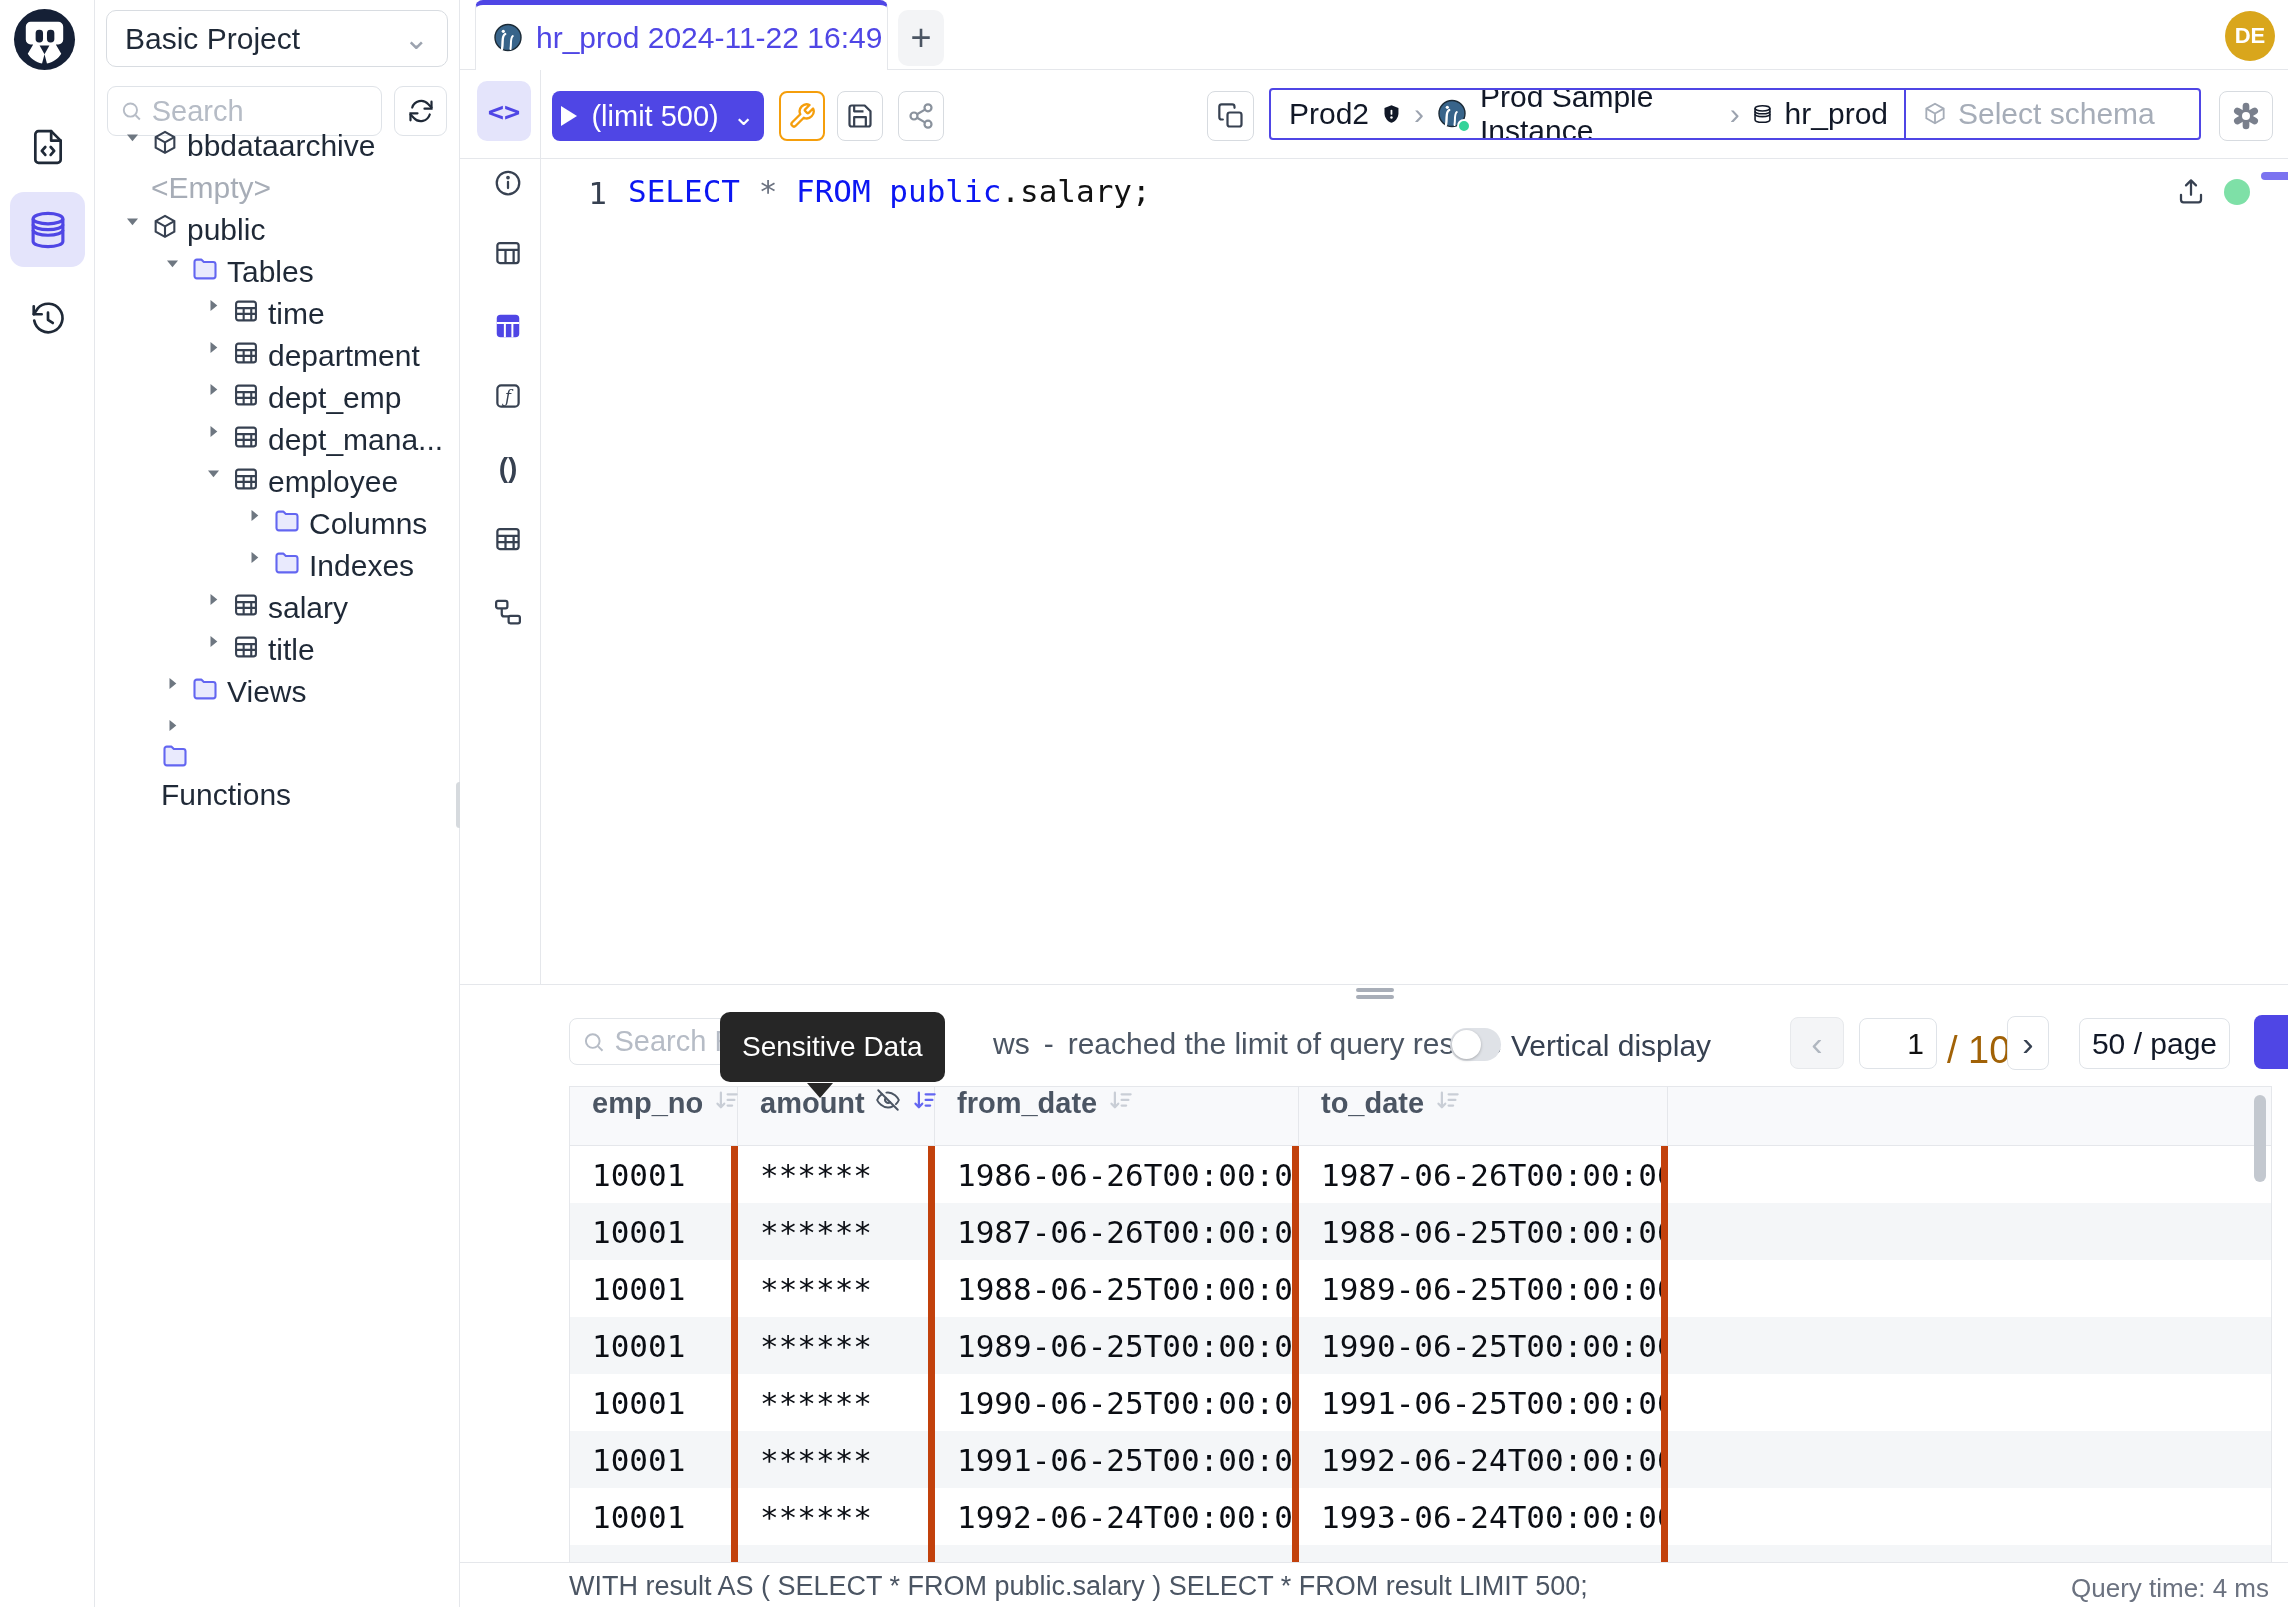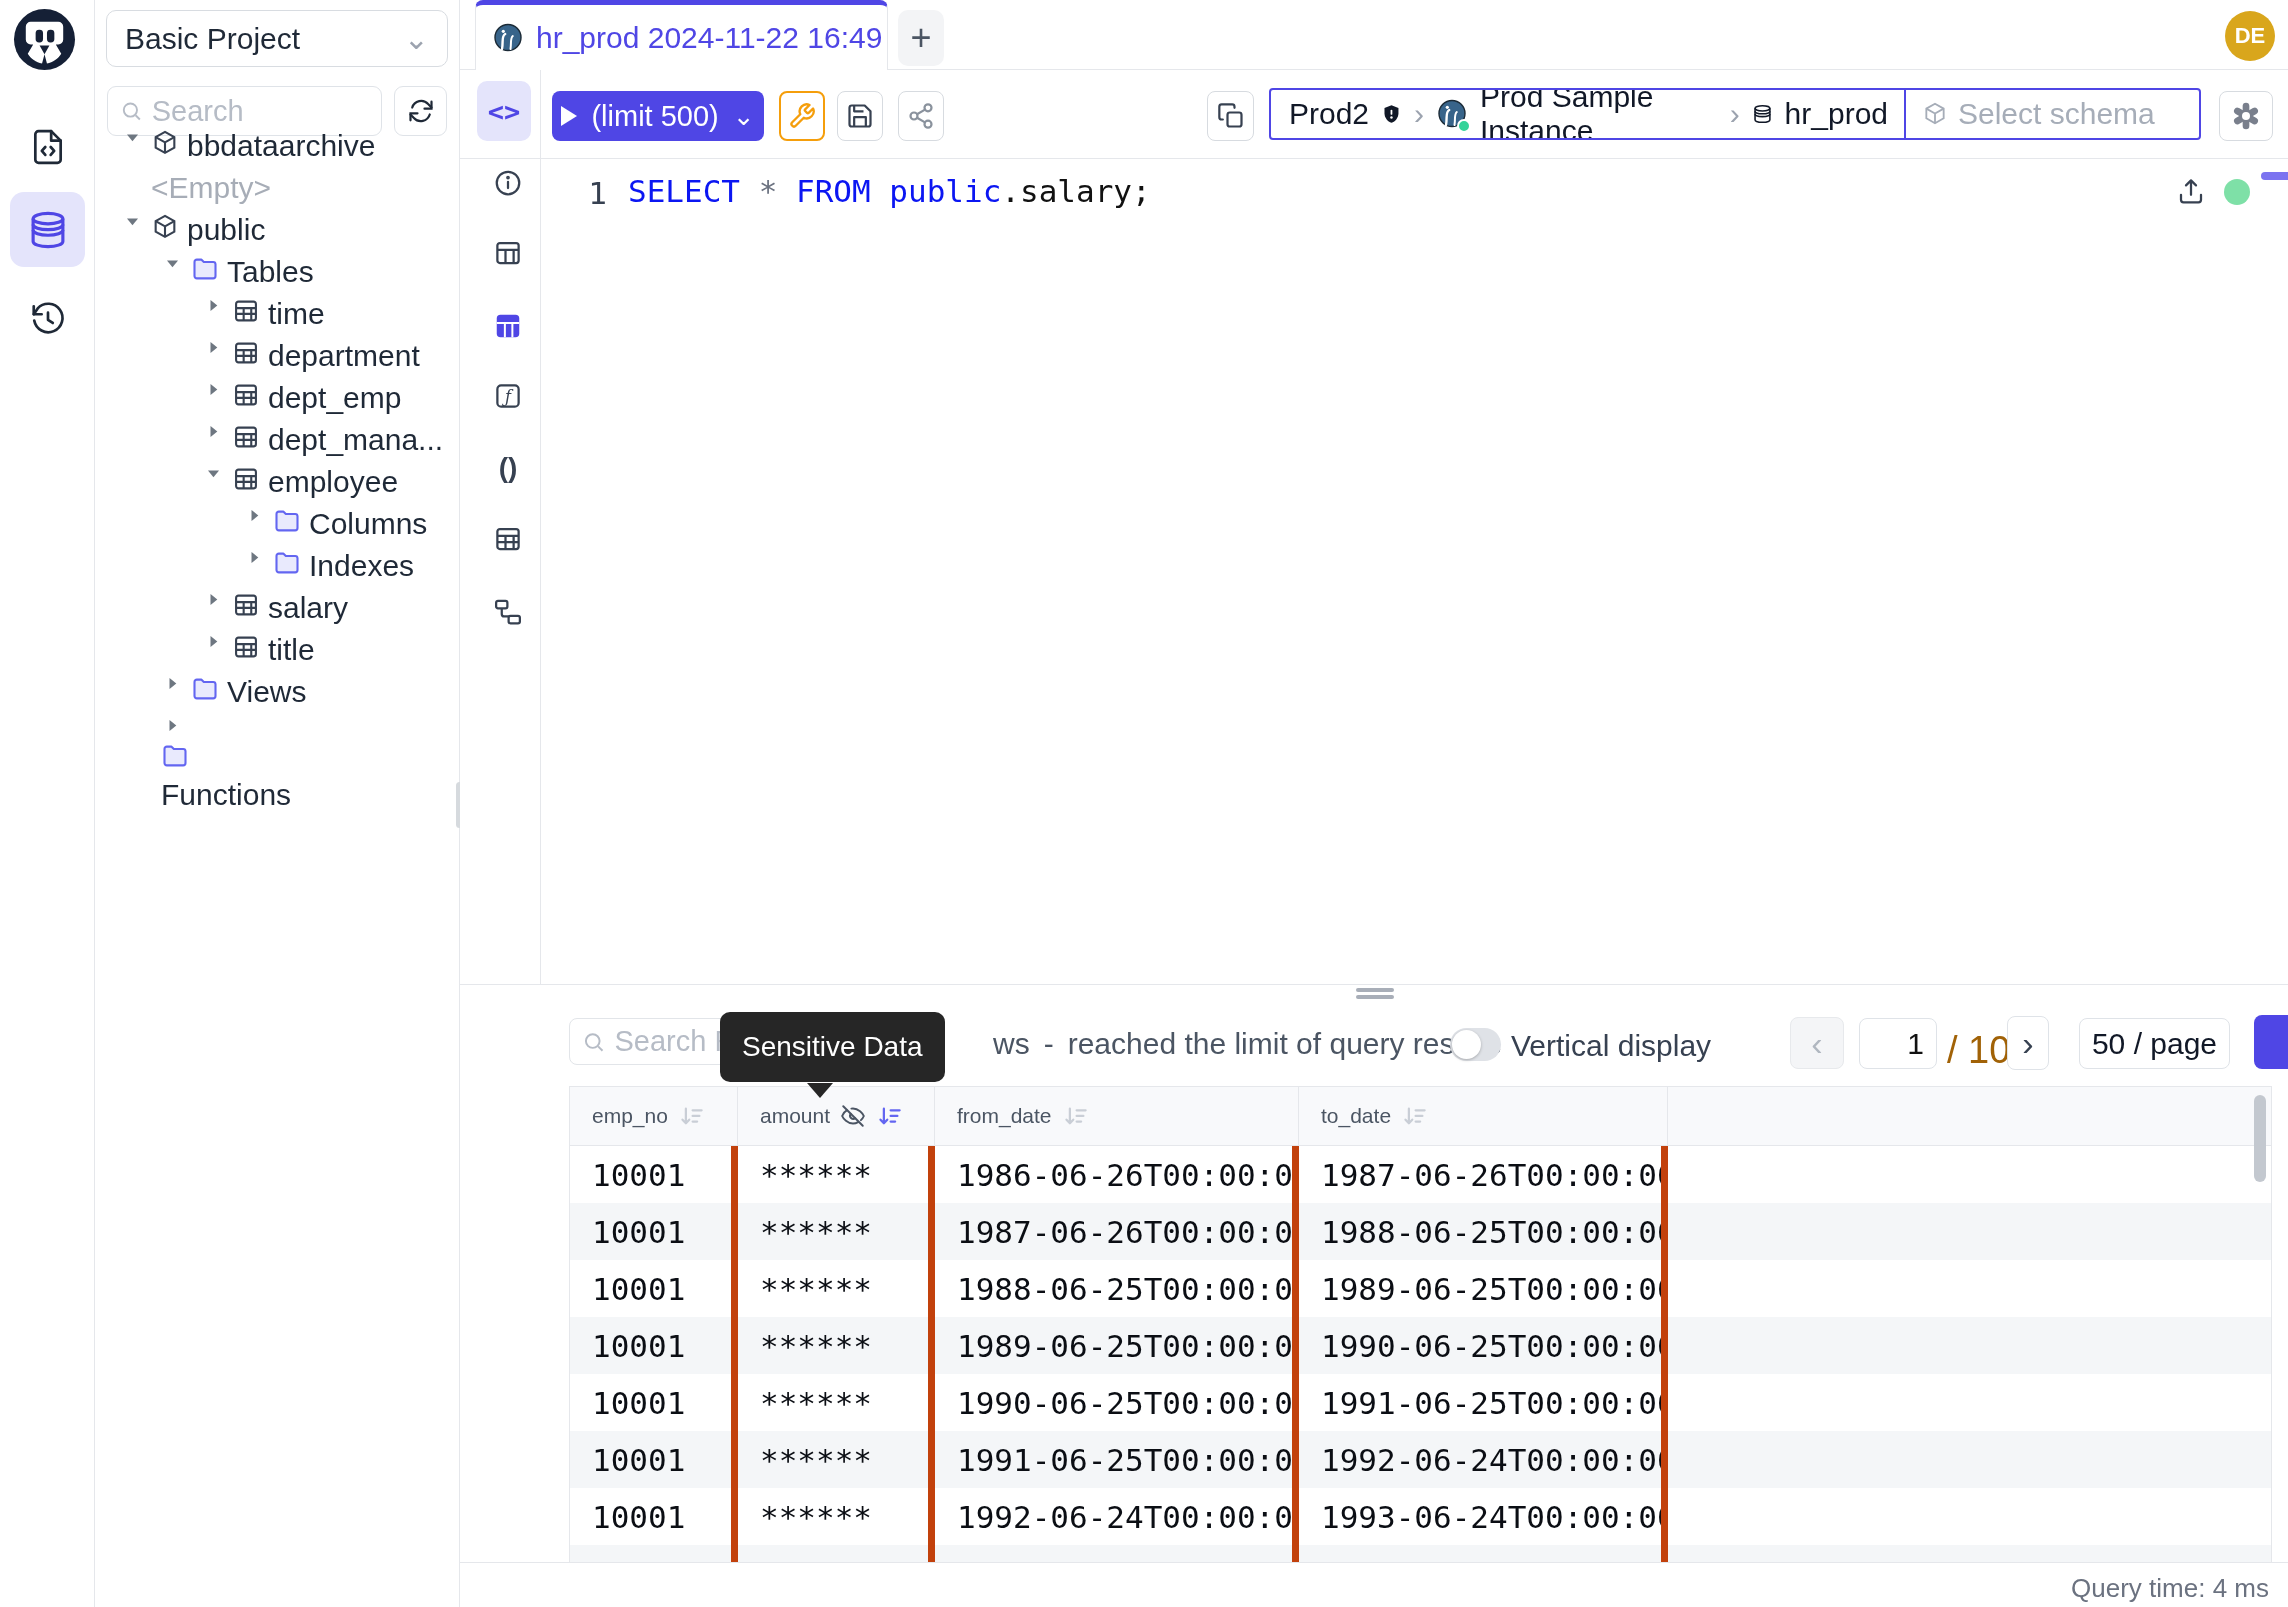--- a/index.html
+++ b/index.html
@@ -111,22 +111,22 @@
   .pg-next{left:1547px;top:14px;width:42px;height:54px;border:1px solid #dfe3e8;border-radius:8px;background:#fff;
            display:flex;align-items:center;justify-content:center;color:#374151;font-size:34px}
   .pg-size{left:1619px;top:16px;width:151px;height:51px;border:1px solid #dfe3e8;border-radius:8px;background:#fff;
            display:flex;align-items:center;justify-content:center;font-size:30px;color:#111827}
   .pg-edge{left:1794px;top:13px;width:35px;height:54px;border-radius:8px 0 0 8px;background:var(--accent)}
 
   
   .grid{left:569px;top:1086px;width:1703px;height:476px;border:1px solid var(--border);border-bottom:0;
         background:#fff;overflow:hidden}
   .g-header{display:flex;height:59px;background:var(--headbg);border-bottom:1px solid var(--border)}
-  .g-hcell{display:flex;align-items:center;gap:10px;padding-left:22px;font-size:21px;color:var(--sub);
-           font-weight:400;border-right:1px solid var(--border)}
+  .g-hcell{display:flex;align-items:flex-start;gap:10px;padding-left:22px;font-size:29px;color:var(--sub);
+           font-weight:700;border-right:1px solid var(--border)}
   .g-row{display:flex;height:57px}
   .g-row.stripe{background:var(--stripe)}
   .g-cell{display:flex;align-items:center;padding-left:22px;font-size:31px;color:#0b0e14;
           border-right:7px solid #c2410c;overflow:hidden;white-space:nowrap}
   .c0{width:168px}.c1{width:197px}.c2{width:364px}.c3{width:369px}
   .c4{flex:1;border-right:0}
   .g-thumb{left:1684px;top:8px;width:12px;height:87px;border-radius:6px;background:#c3c8cf}
 
   
   .tooltip{left:720px;top:1012px;background:var(--tooltip);color:#fff;border-radius:10px;
@@ -691,17 +691,18 @@
           <div class="g-cell mono c4"></div>
         </div>
       </div>
     <div class="abs g-thumb"></div>
   </div>
 
   <div class="abs tooltip">Sensitive Data</div>
   <div class="abs tooltip-caret"></div>
 
   <div class="abs statusbar">
+    <div class="abs status-sql">WITH result AS ( SELECT * FROM public.salary ) SELECT * FROM result LIMIT 500;</div>
     <div class="abs status-time">Query time: 4 ms</div>
   </div>
 
 </div>
 
 
 </body></html>

